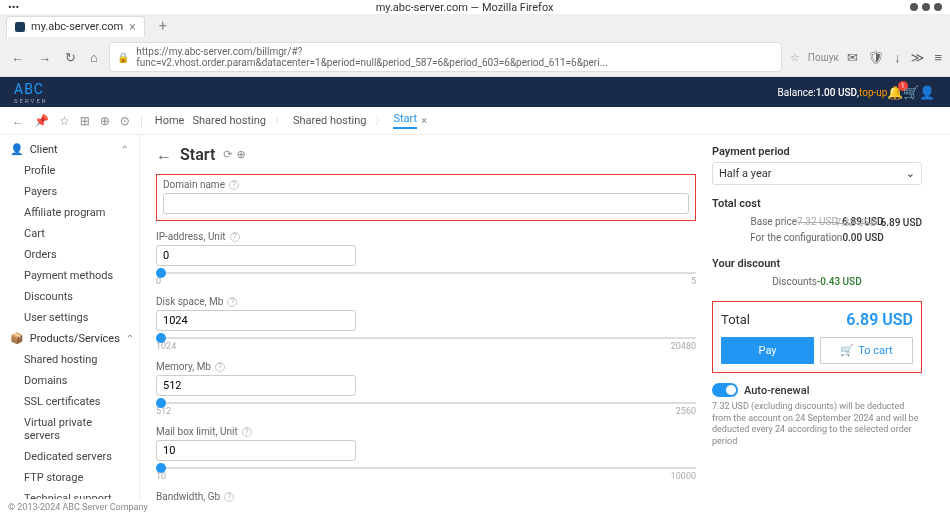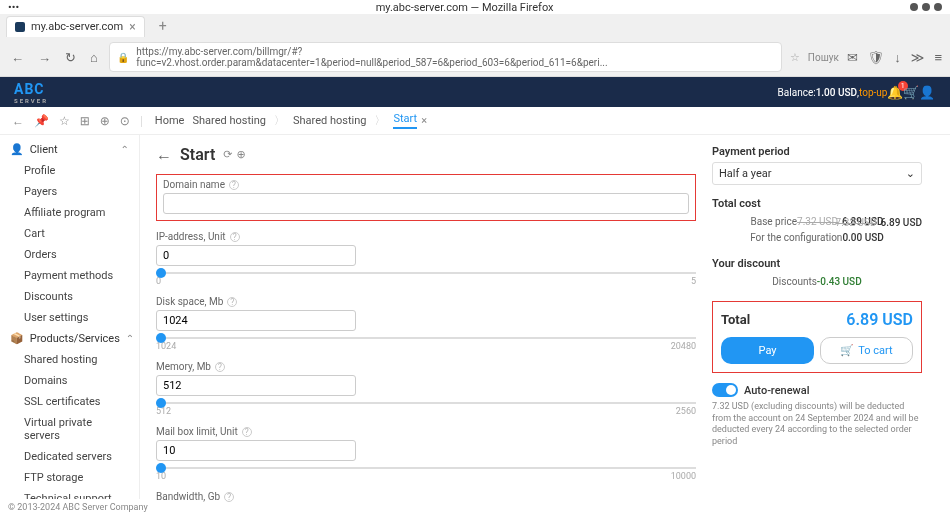--- a/index.html
+++ b/index.html
@@ -13,21 +13,21 @@
 .tab .favicon{width:10px;height:10px;background:#1a3a5c;border-radius:2px}
 .tab .close{color:#888;cursor:pointer;font-size:12px}
 .newtab{color:#888;padding:0 6px;cursor:pointer;font-size:14px}
 .addr-bar{display:flex;align-items:center;padding:4px 8px;gap:8px}
 .nav-ico{color:#666;font-size:13px;cursor:pointer;padding:0 3px}
 .url-field{flex:1;background:#fff;border:1px solid #ddd;border-radius:4px;padding:3px 8px;font-size:10px;color:#666;display:flex;align-items:center;gap:6px}
 .url-field .lock{color:#888}
 .addr-right{display:flex;gap:10px;align-items:center;color:#666}
 .addr-right span{cursor:pointer;font-size:13px}
 .app-header{background:#1a2b4a;color:#fff;display:flex;align-items:center;padding:6px 14px;justify-content:space-between;height:30px}
-.logo{color:#2196f3;font-weight:bold;font-size:14px;letter-spacing:1px}
+.logo{color:#2196f3;font-weight:normal;font-size:14px;letter-spacing:1px}
 .logo small{display:block;font-size:6px;color:#aaa;letter-spacing:2px}
 .header-right{display:flex;align-items:center;font-size:10px}
 .header-right .bal-amt{color:#fff;font-weight:500}
 .header-right .topup{color:#ff9800}
 .hicon{color:#ccc;cursor:pointer;font-size:13px;position:relative}
 .hicon .badge{position:absolute;top:-4px;right:-4px;background:#f44336;color:#fff;border-radius:50%;width:10px;height:10px;font-size:7px;display:flex;align-items:center;justify-content:center}
 .topbar{display:flex;align-items:center;border-bottom:1px solid #eee;padding:4px 12px;gap:12px;height:28px}
 .topbar-left{display:flex;gap:10px;color:#888}
 .topbar-left span{cursor:pointer;font-size:12px}
 .breadcrumbs{display:flex;gap:8px;font-size:11px;color:#666;align-items:center}
@@ -61,24 +61,24 @@
 .summary{width:210px}
 .sum-section{margin-bottom:12px}
 .sum-label{font-size:11px;font-weight:600;margin-bottom:4px}
 .sum-select{width:100%;border:1px solid #ddd;border-radius:3px;padding:4px 6px;font-size:11px;background:#fff;display:flex;justify-content:space-between;align-items:center;cursor:pointer}
 .sum-line{display:flex;justify-content:center;font-size:10px;color:#666;padding:2px 0}
 .sum-line .old{text-decoration:line-through;color:#aaa;margin-right:4px}
 .sum-line .new{color:#333;font-weight:500}
 .sum-line.discount .new{color:#2e7d32}
 .total-box{border:1px solid #e53935;padding:8px;margin-top:4px}
 .total-row{display:flex;justify-content:space-between;align-items:center;margin-bottom:8px}
-.total-row .tlabel{font-size:13px;font-weight:700}
+.total-row .tlabel{font-size:13px;font-weight:400}
 .total-row .tval{font-size:16px;font-weight:600;color:#2196f3}
 .btn-row{display:flex;gap:6px}
-.btn{flex:1;padding:6px;border-radius:10px;font-size:11px;text-align:center;cursor:pointer;border:1px solid transparent}
+.btn{flex:1;padding:6px;border-radius:1px;font-size:11px;text-align:center;cursor:pointer;border:1px solid transparent}
 .btn.primary{background:#2196f3;color:#fff}
 .btn.outline{background:#fff;border-color:#ccc;color:#2196f3;display:flex;align-items:center;justify-content:center;gap:4px}
 .toggle-row{display:flex;align-items:center;gap:6px;margin-top:10px;font-size:11px;font-weight:500}
 .toggle{width:26px;height:14px;background:#2196f3;border-radius:7px;position:relative;cursor:pointer}
 .toggle::after{content:"";width:10px;height:10px;background:#fff;border-radius:50%;position:absolute;right:2px;top:2px}
 .renewal-note{font-size:9px;color:#888;margin-top:4px;line-height:1.3}
 .footer{position:fixed;bottom:0;left:0;font-size:9px;color:#888;padding:3px 8px;background:#fff}
 </style>
 </head>
 <body>

